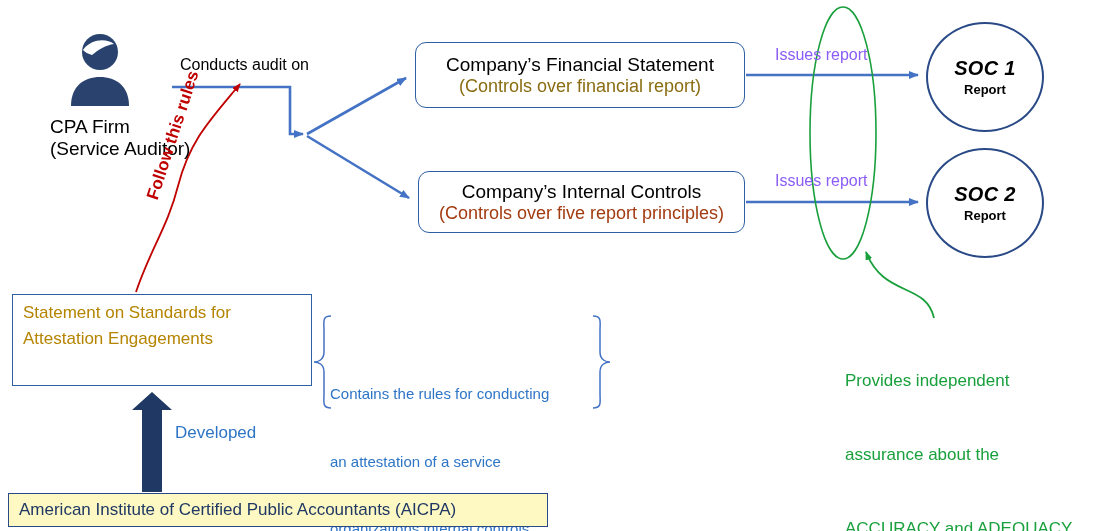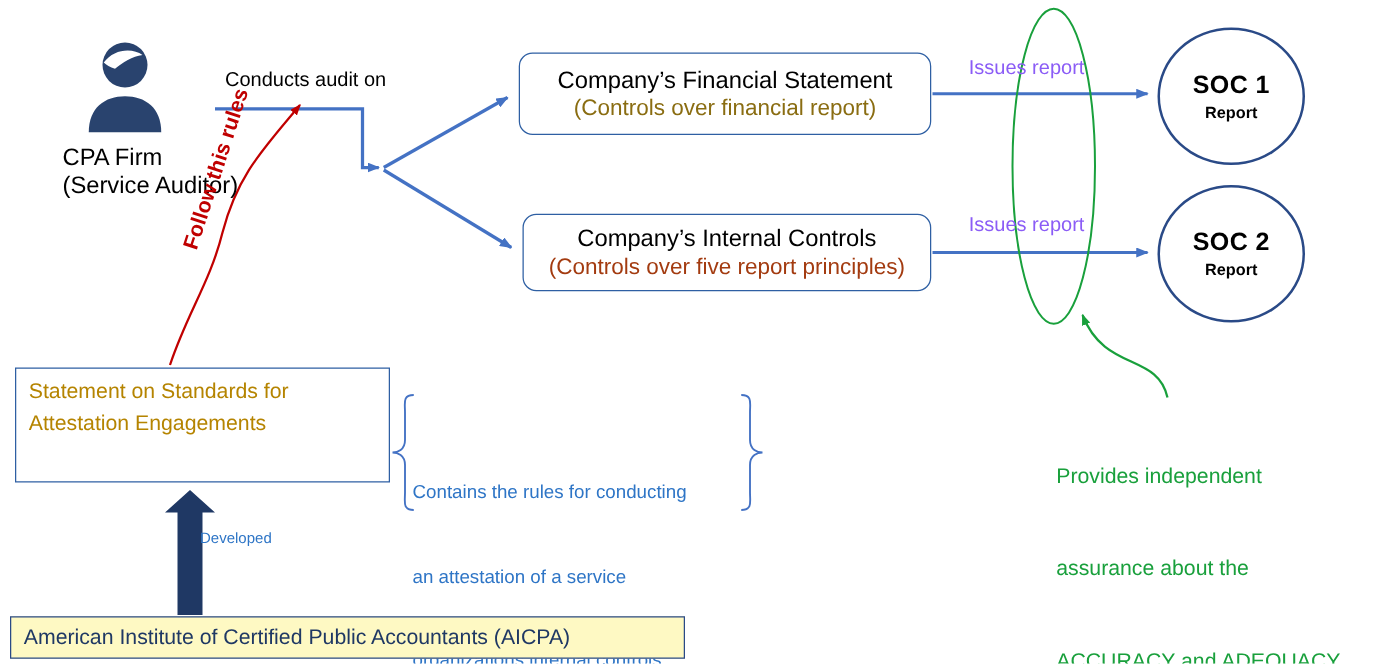--- a/index.html
+++ b/index.html
@@ -118,20 +118,21 @@
     align-items: center;
     justify-content: center;
   }
   #soc1 { left: 926px; top: 22px; width: 118px; height: 110px; }
   #soc2 { left: 926px; top: 148px; width: 118px; height: 110px; }
   .soc-name {
     font-size: 20px;
     font-weight: bold;
     color: #000000;
     letter-spacing: .3px;
+    font-style: italic;
   }
   .soc-sub {
     font-size: 13px;
     font-weight: bold;
     color: #000000;
     margin-top: 2px;
   }
 
   
   .issues-label {
@@ -182,23 +183,23 @@
     left: 330px;
     top: 338px;
     width: 262px;
     font-size: 15px;
     color: #2E75C6;
     line-height: 1.5;
   }
 
   
   .developed-label {
-    left: 160px;
+    left: 175px;
     top: 423px;
-    font-size: 12px;
+    font-size: 17px;
     color: #2E75C6;
   }
 
   
   #aicpa-box {
     position: absolute;
     left: 8px;
     top: 493px;
     width: 540px;
     height: 34px;

